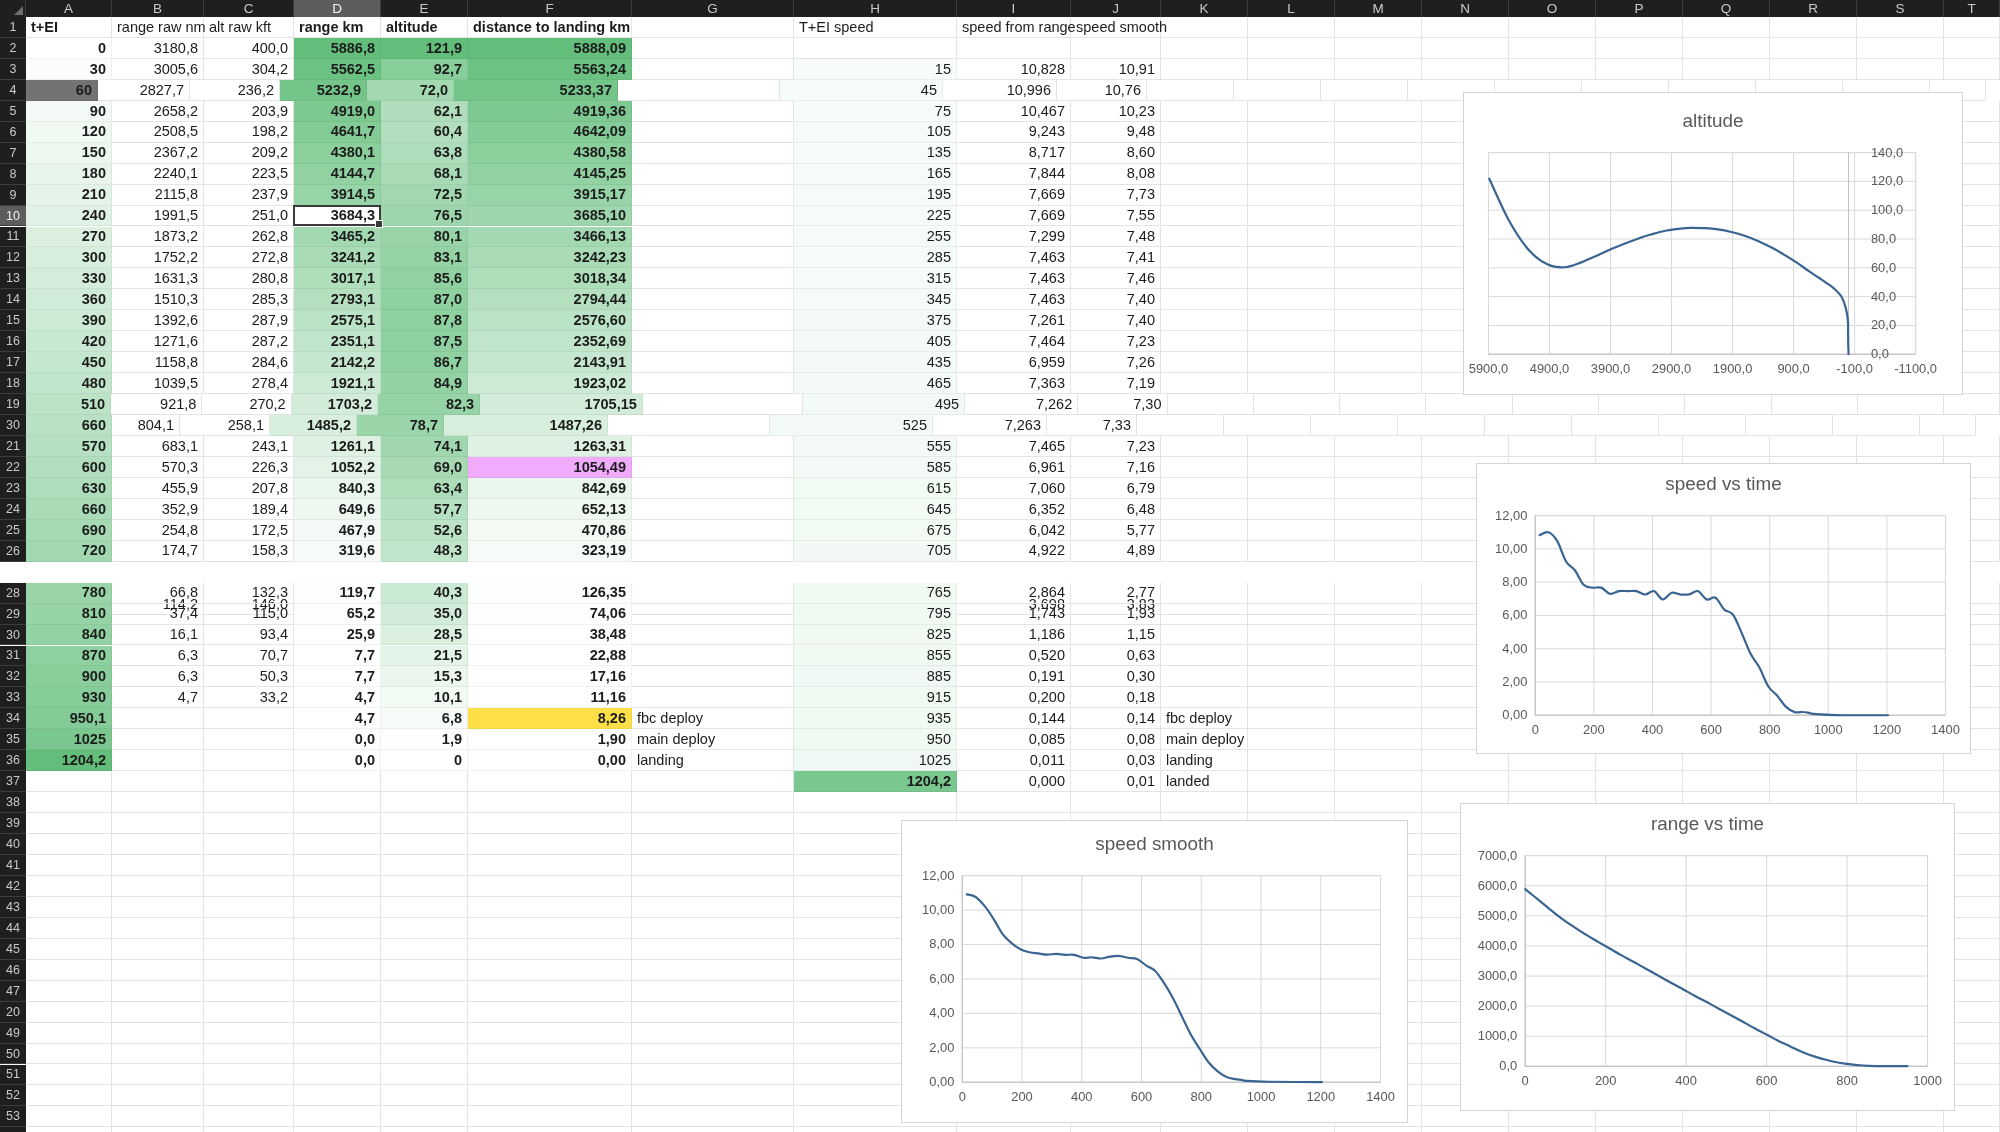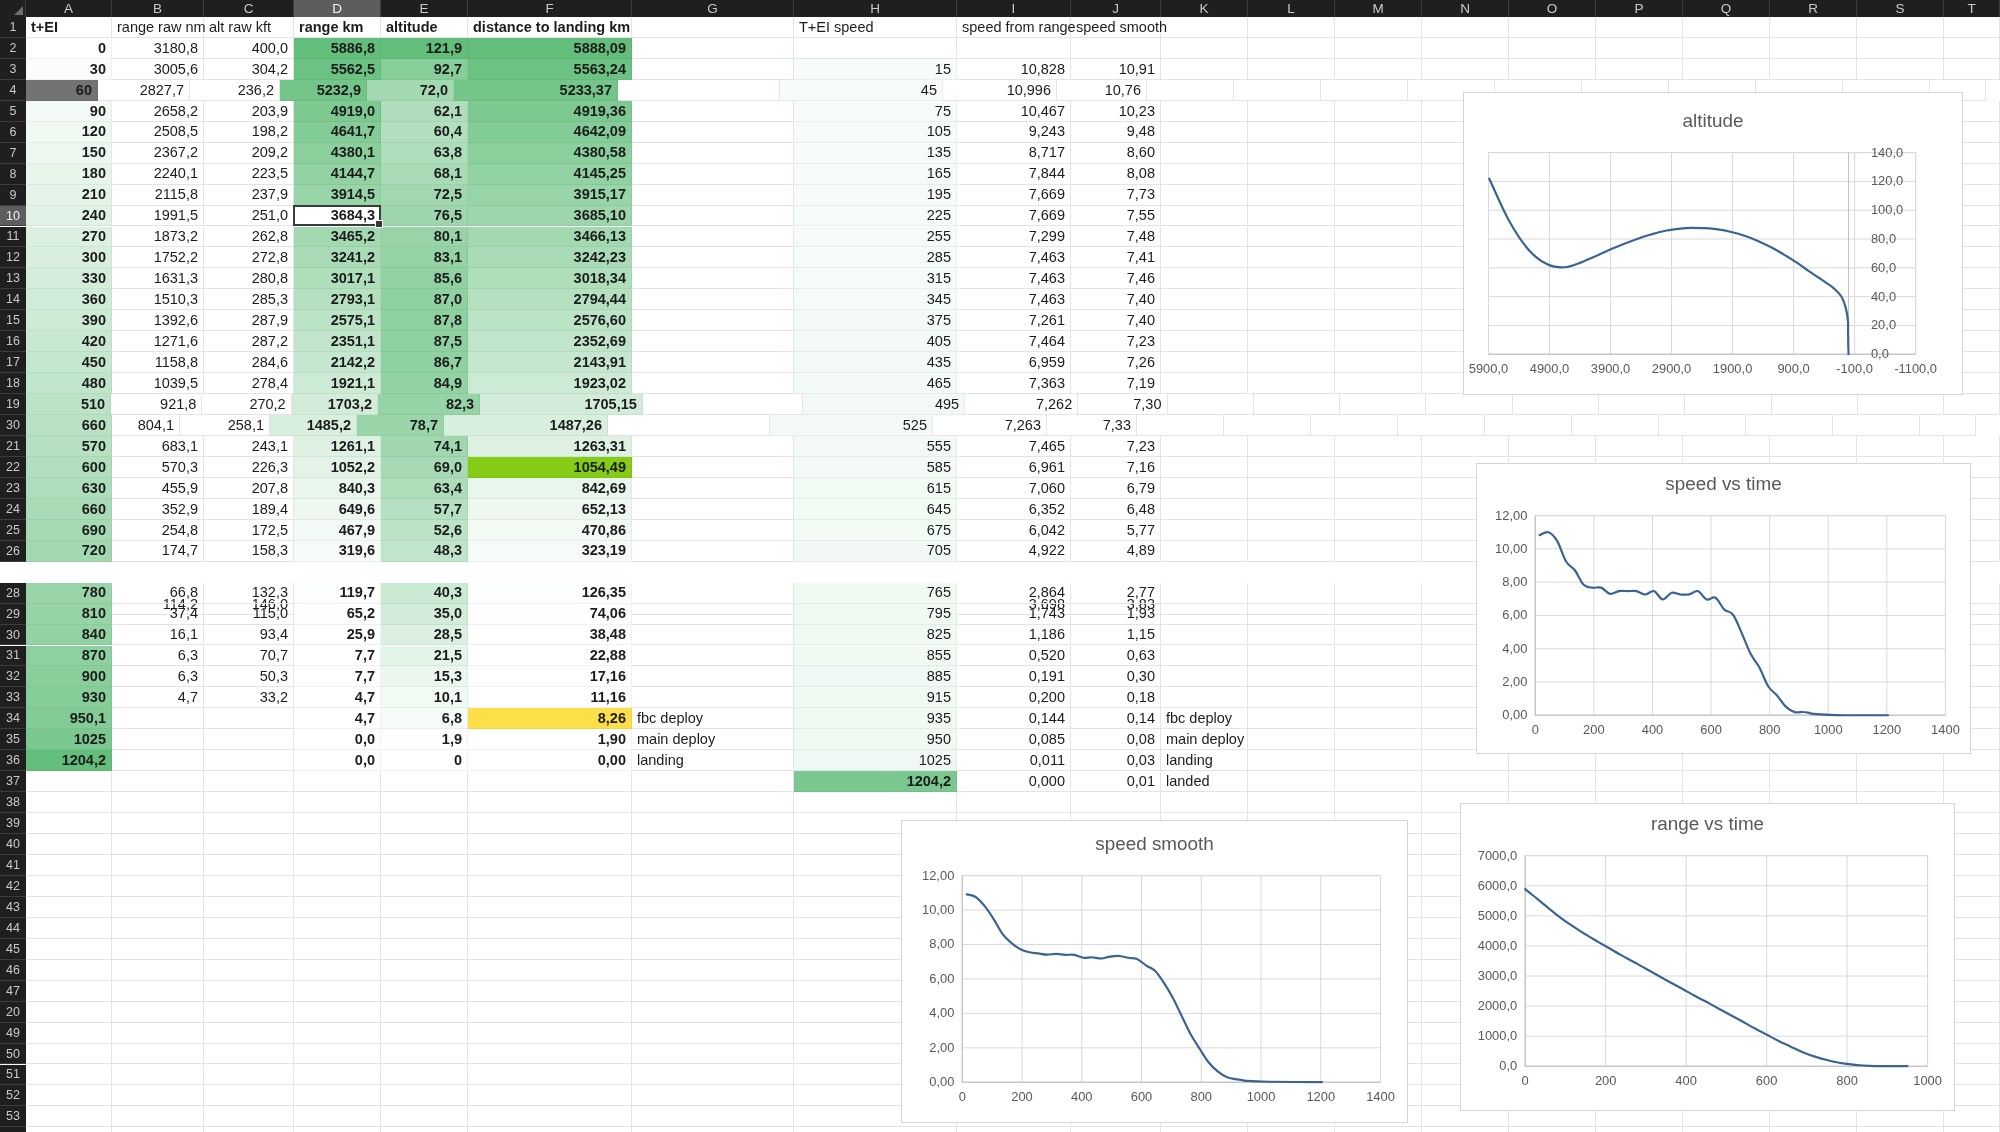--- a/index.html
+++ b/index.html
@@ -544,21 +544,21 @@
       <div class="cell num" style="width:87px;height:20.95px"></div>
       <div class="cell num" style="width:56px;height:20.95px"></div>
     </div>
     <div class="row" style="top:456.95px;left:0;height:20.95px;width:2000px">
       <div class="rowhdr" style="width:26px;height:20.95px">22</div>
       <div class="cell num b filled" style="width:86px;height:20.95px;background:rgb(177,223,189)">600</div>
       <div class="cell num" style="width:92px;height:20.95px">570,3</div>
       <div class="cell num" style="width:90px;height:20.95px">226,3</div>
       <div class="cell num b filled" style="width:87px;height:20.95px;background:rgb(227,243,231)">1052,2</div>
       <div class="cell num b filled" style="width:87px;height:20.95px;background:rgb(167,218,180)">69,0</div>
-      <div class="cell num b filled" style="width:164px;height:20.95px;background:#84cc16">1054,49</div>
+      <div class="cell num b filled" style="width:164px;height:20.95px;background:#f0abfc">1054,49</div>
       <div class="cell txt" style="width:162px;height:20.95px"></div>
       <div class="cell num filled" style="width:163px;height:20.95px;background:rgb(243,250,245)">585</div>
       <div class="cell num" style="width:114px;height:20.95px">6,961</div>
       <div class="cell num" style="width:90px;height:20.95px">7,16</div>
       <div class="cell txt" style="width:87px;height:20.95px"></div>
       <div class="cell num" style="width:87px;height:20.95px"></div>
       <div class="cell num" style="width:87px;height:20.95px"></div>
       <div class="cell num" style="width:87px;height:20.95px"></div>
       <div class="cell num" style="width:87px;height:20.95px"></div>
       <div class="cell num" style="width:87px;height:20.95px"></div>

